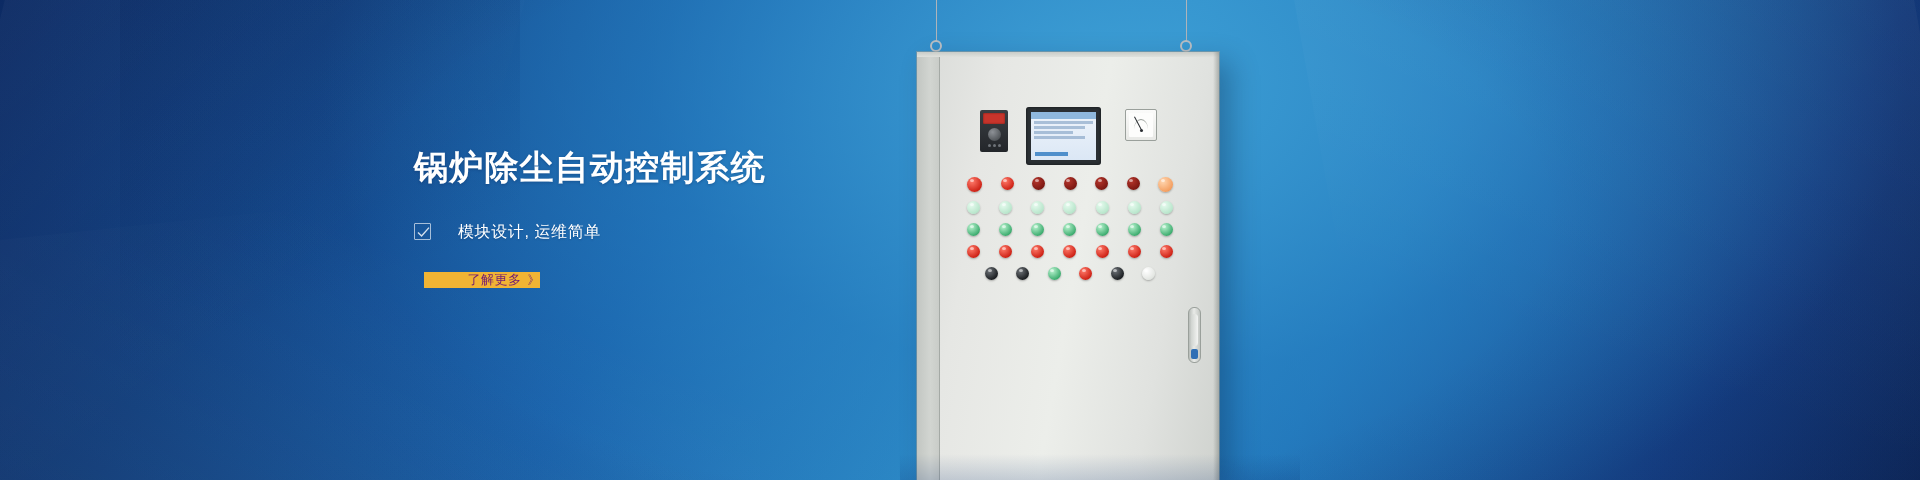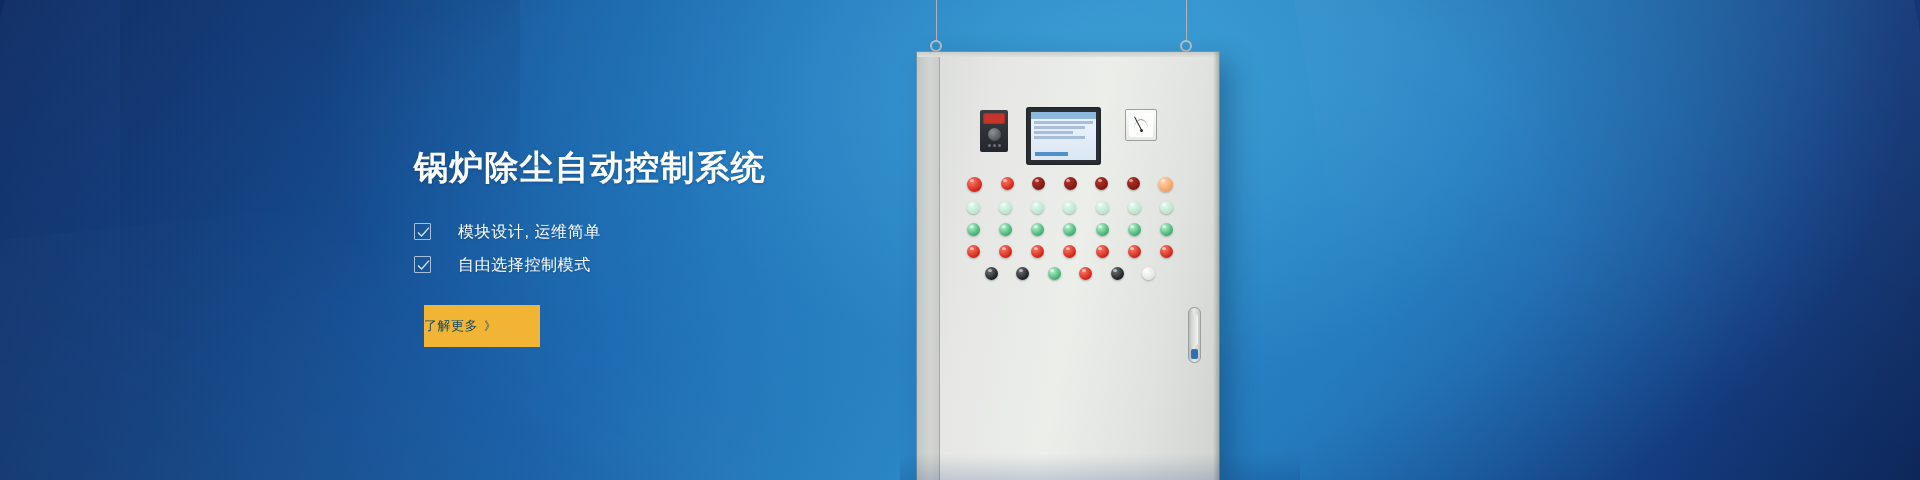--- a/index.html
+++ b/index.html
@@ -86,26 +86,26 @@
     font-size:16px;
     letter-spacing:0.6px;
     line-height:1;
     white-space:nowrap;
     text-shadow:0 1px 2px rgba(0,25,70,0.22);
   }
 
   .cta {
     display:inline-flex;
     align-items:center;
-    justify-content:flex-start;
+    justify-content:flex-end;
     margin-top:24px;
     margin-left:10px;
-    width:116px; height:42px;
+    width:116px; height:16px;
     background:#f1b434;
-    color:#0c4a6e;
+    color:#701a75;
     font-size:13px;
     letter-spacing:0.5px;
     border:none;
     cursor:pointer;
     white-space:nowrap;
     font-family:"Liberation Sans", sans-serif;
   }
   .cta .chev { margin-left:6px; font-size:12px; }
 
   
@@ -316,28 +316,20 @@
 
       <div class="bullet">
         <span class="chk">
           <svg width="15" height="13" viewBox="0 0 15 13" aria-hidden="true">
             <path d="M2 6.4 L5.6 10 L13 1.6" fill="none" stroke="rgba(255,255,255,0.82)" stroke-width="1.4"></path>
           </svg>
         </span>
         <span class="bullet-text">模块设计, 运维简单</span>
       </div>
 
-      <div class="bullet">
-        <span class="chk">
-          <svg width="15" height="13" viewBox="0 0 15 13" aria-hidden="true">
-            <path d="M2 6.4 L5.6 10 L13 1.6" fill="none" stroke="rgba(255,255,255,0.82)" stroke-width="1.4"></path>
-          </svg>
-        </span>
-        <span class="bullet-text">自由选择控制模式</span>
-      </div>
 
 
     </div>
 
     <button class="cta">
       <span>了解更多</span>
       <span class="chev">》</span>
     </button>
 
   </div>

